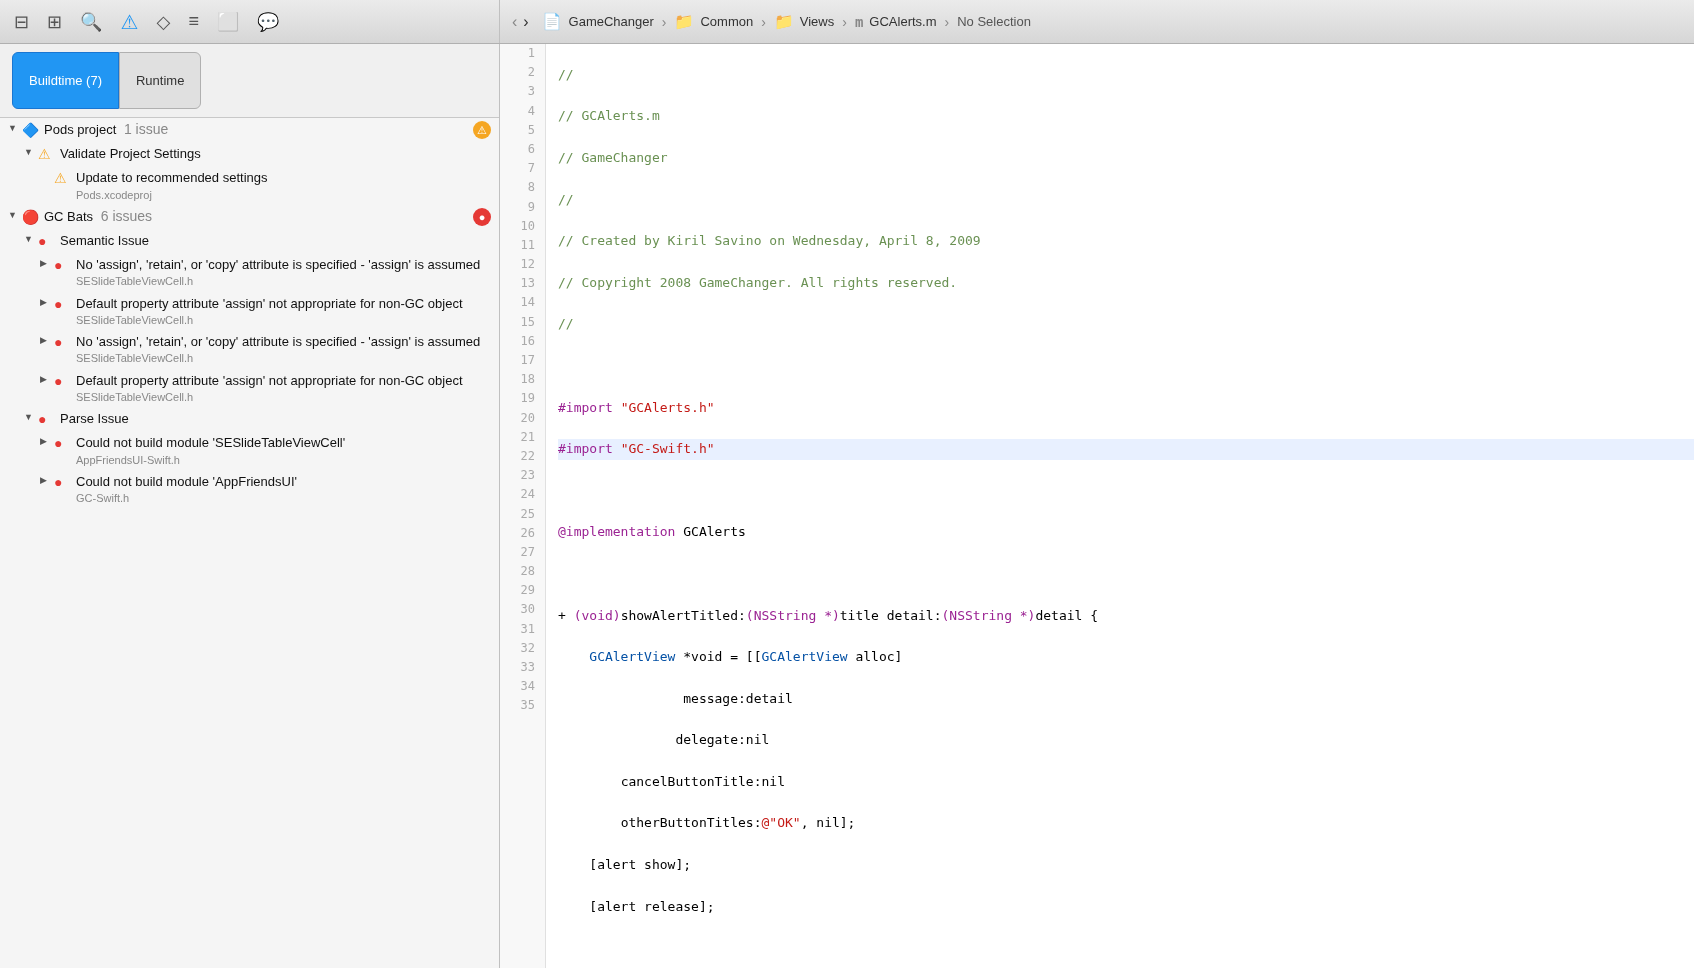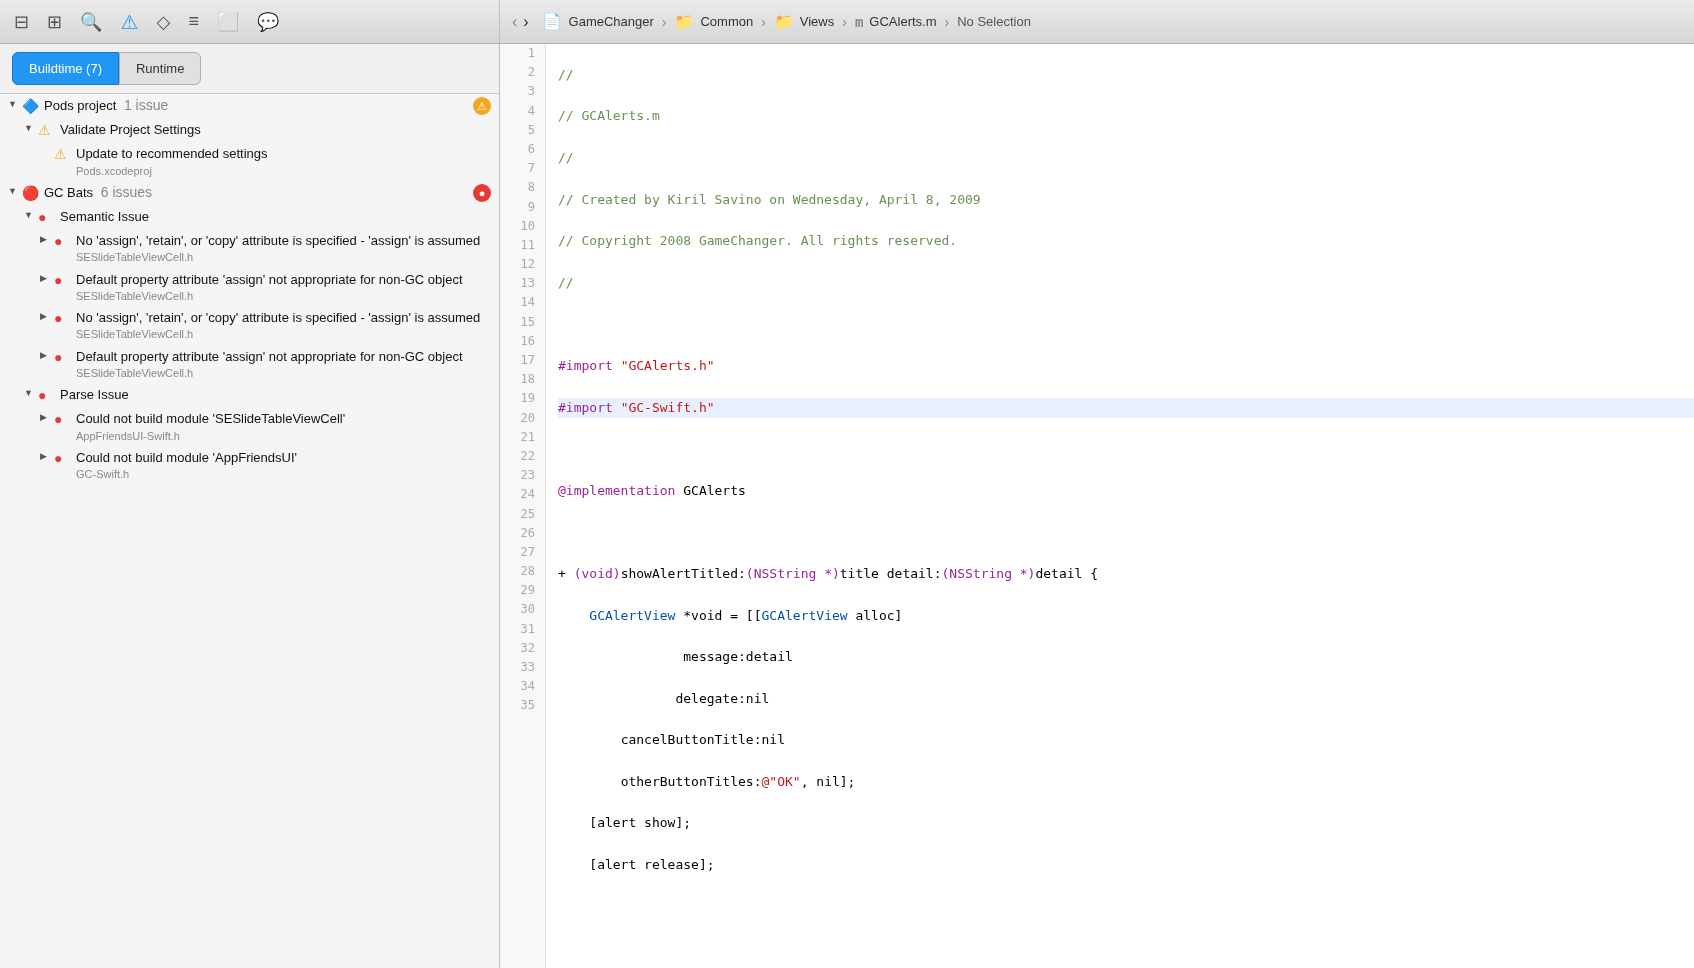--- a/index.html
+++ b/index.html
@@ -41,21 +41,21 @@
     
     .tab-bar {
       display: flex;
       align-items: center;
       padding: 8px 12px;
       background: #f0f0f0;
       border-bottom: 1px solid #c8c8c8;
       gap: 0;
     }
     .tab-btn {
-      padding: 8px 16px;
+      padding: 20px 16px;
       font-size: 13px;
       border: 1px solid #b0b0b0;
       background: #e0e0e0;
       cursor: pointer;
       color: #333;
     }
     .tab-btn.active {
       background: #2196F3;
       color: white;
       border-color: #1976D2;
@@ -415,20 +415,21 @@
           <div>30</div>
         <div>31</div>
           <div>32</div>
           <div>33</div>
           <div>34</div>
           <div>35</div>
       </div>
       <div class="code-content">
 <div class="line"><span class="c-comment">//</span></div>
 <div class="line"><span class="c-comment">// GCAlerts.m</span></div>
+<div class="line"><span class="c-comment">// GameChanger</span></div>
 <div class="line"><span class="c-comment">//</span></div>
 <div class="line"><span class="c-comment">// Created by Kiril Savino on Wednesday, April 8, 2009</span></div>
 <div class="line"><span class="c-comment">// Copyright 2008 GameChanger. All rights reserved.</span></div>
 <div class="line"><span class="c-comment">//</span></div>
 <div class="line"> </div>
 <div class="line"><span class="c-directive">#import</span> <span class="c-string">"GCAlerts.h"</span></div>
 <div class="line highlighted"><span class="c-directive">#import</span> <span class="c-string">"GC-Swift.h"</span></div>
 <div class="line"> </div>
 <div class="line"><span class="c-at">@implementation</span> <span class="c-class">GCAlerts</span></div>
 <div class="line"> </div>

